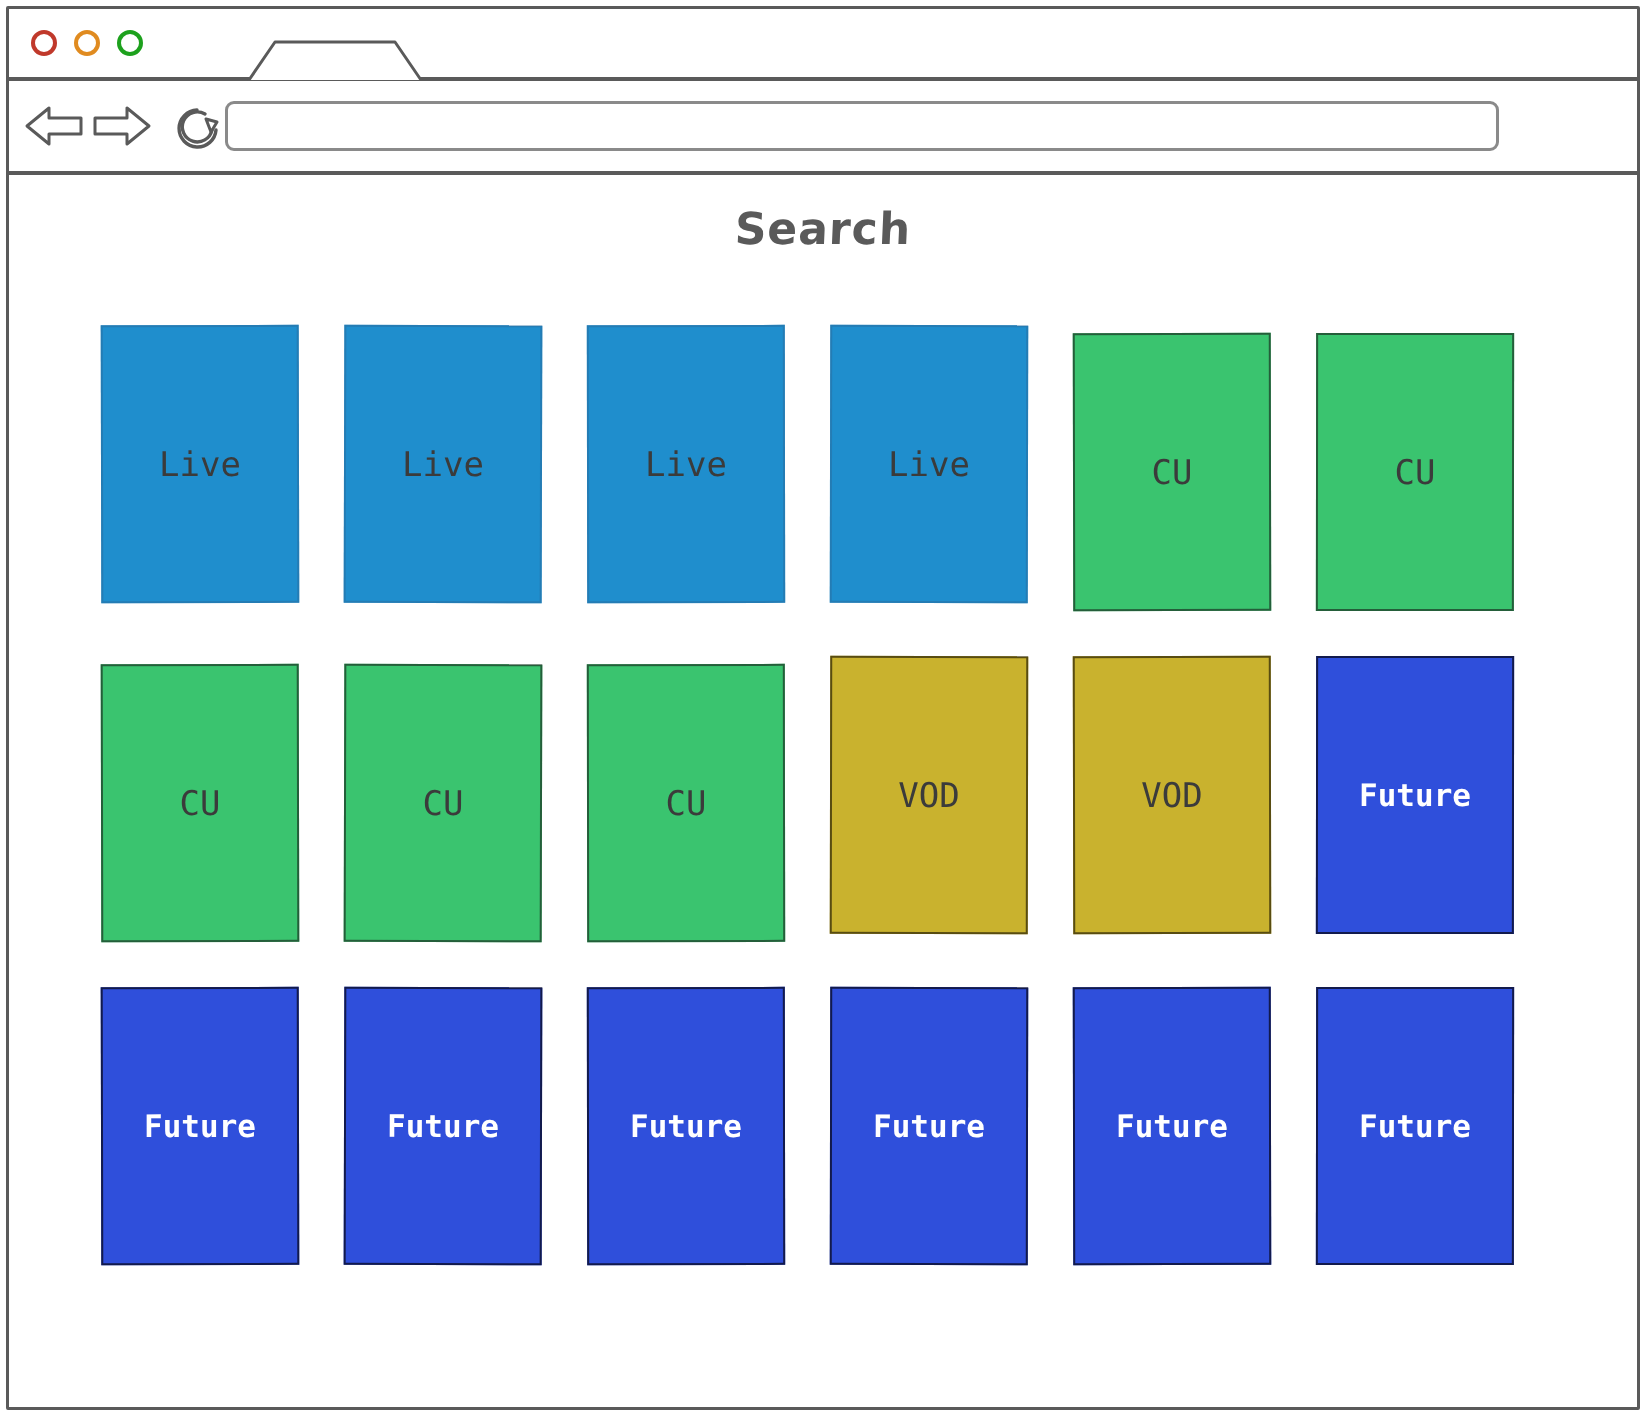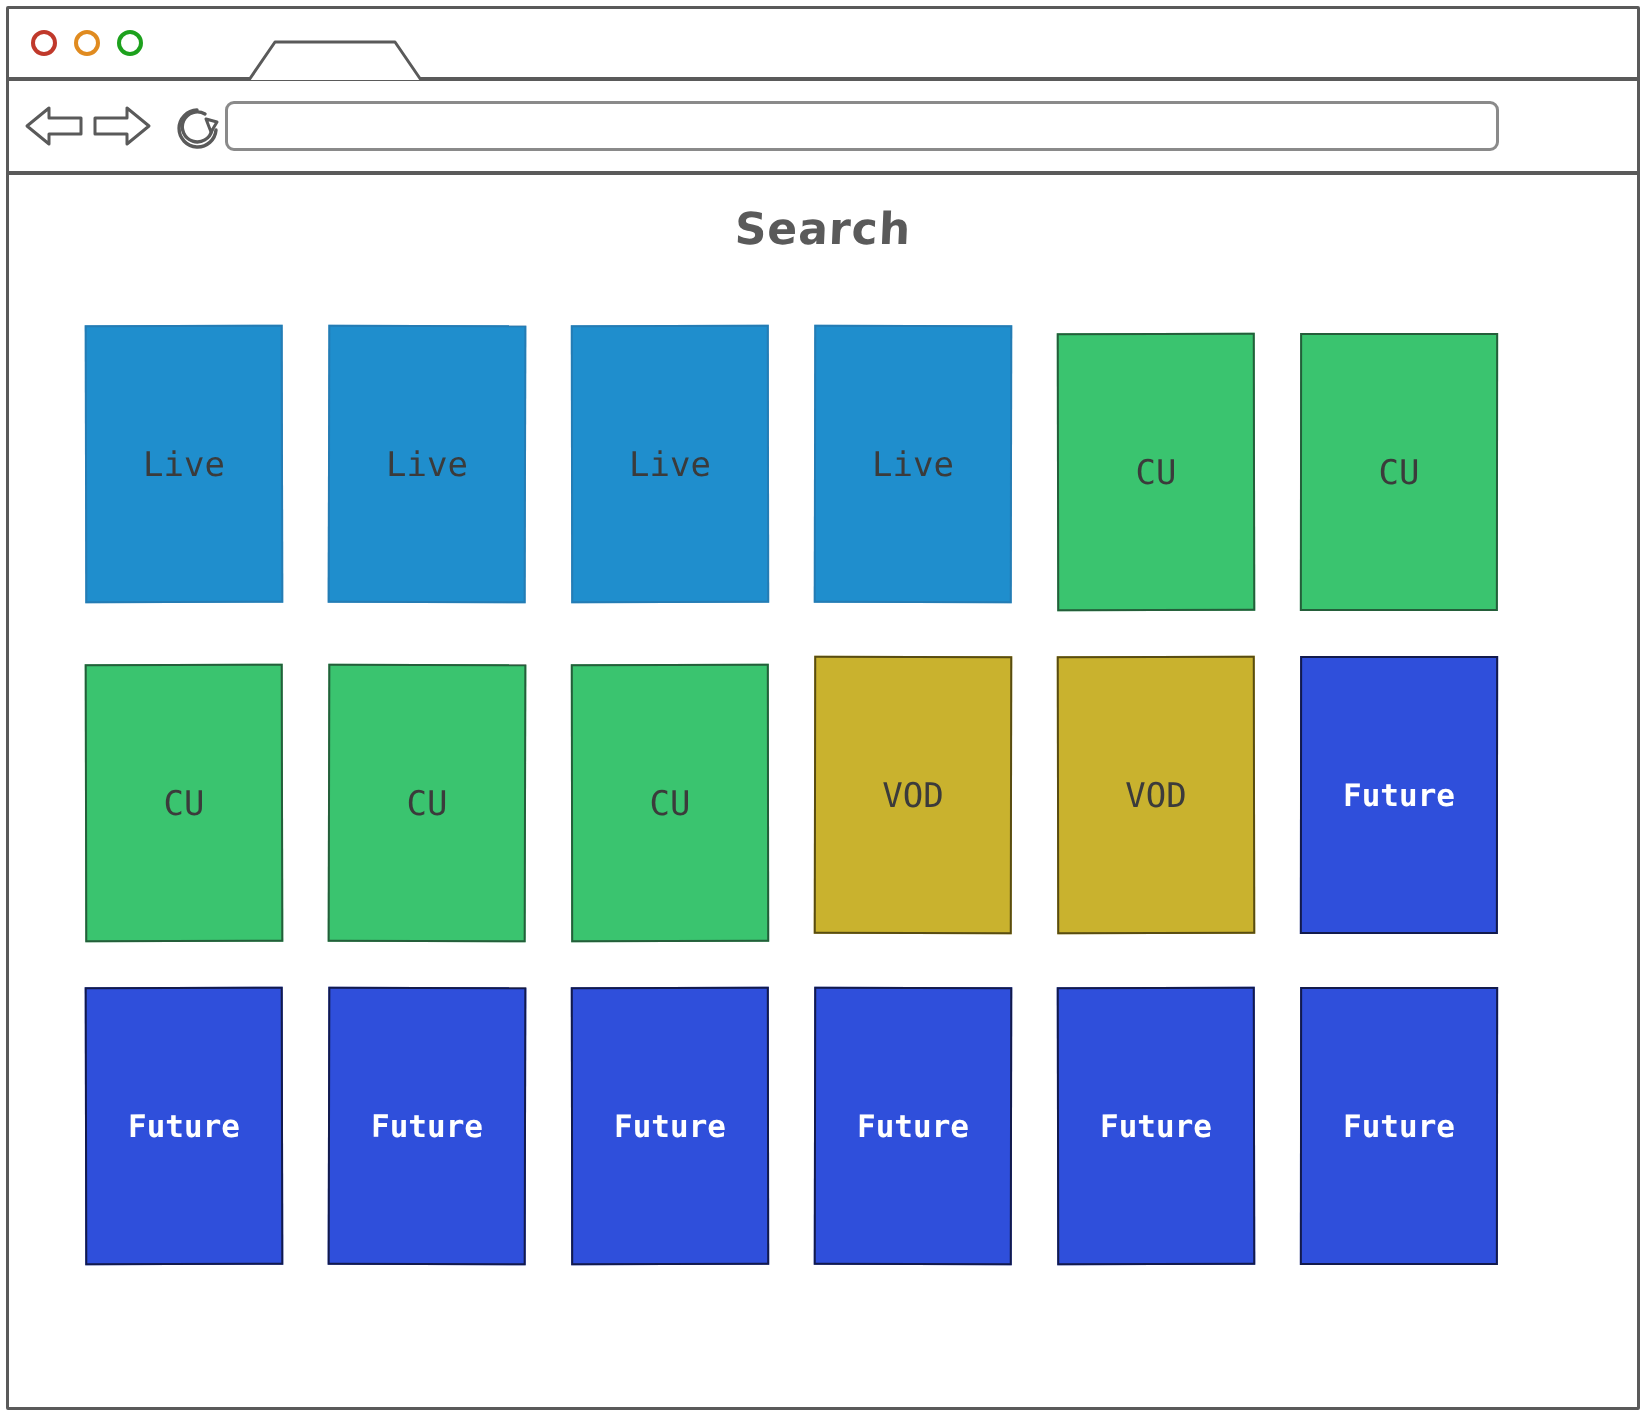--- a/index.html
+++ b/index.html
@@ -129,21 +129,21 @@
     font-size: 44px;
     font-weight: 600;
     letter-spacing: 1px;
     color: #5a5a5a;
     transform: skewX(-2.5deg);
   }
 
   #card-grid {
     position: absolute;
     top: 150px;
-    left: 76px;
+    left: 92px;
     width: 1470px;
     display: grid;
     grid-template-columns: repeat(6, 198px);
     column-gap: 51px;
     row-gap: 60px;
     gap: 45px;
   }
 
   .card {
     position: relative;

